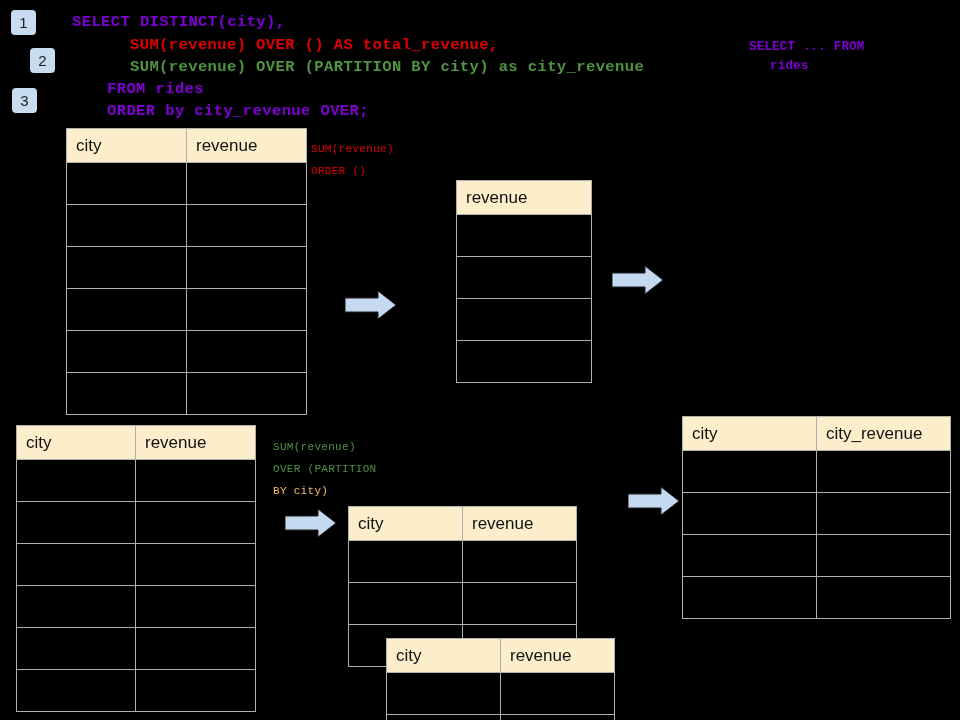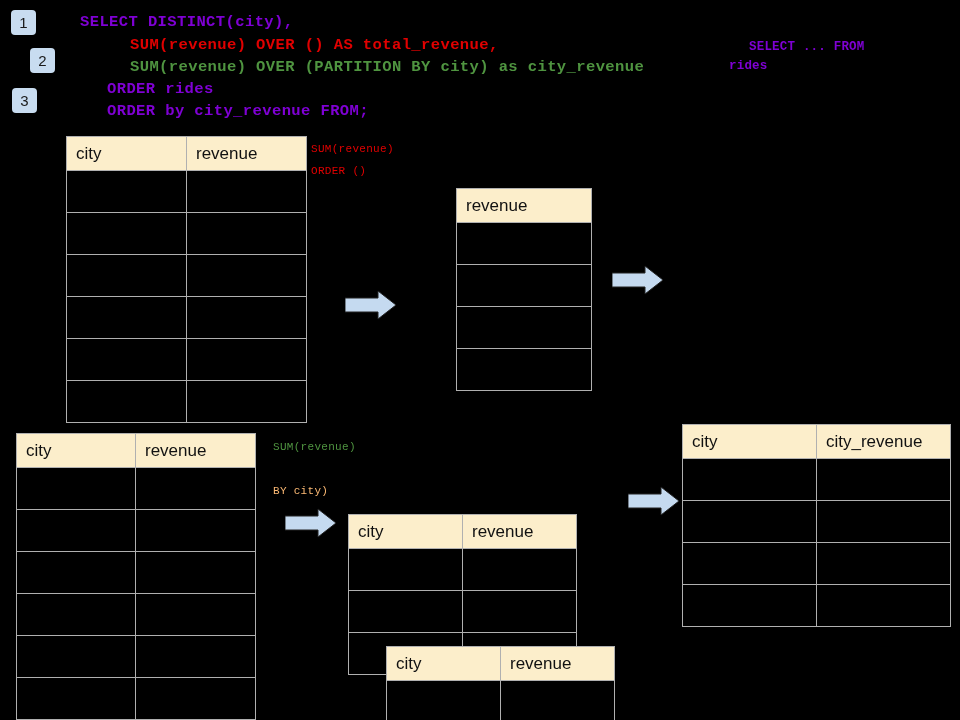--- a/index.html
+++ b/index.html
@@ -63,21 +63,20 @@
     color: #7f00d4;
     letter-spacing: 0.2px;
   }
 
   
   .tbl {
     position: absolute;
     border-collapse: collapse;
     table-layout: fixed;
     background: #000000;
-    margin-top: 8px;
   }
   .tbl th, .tbl td {
     border: 1px solid #b0b0b0;
     padding: 0;
     margin: 0;
   }
   .tbl th {
     background: #fceecb;
     color: #111111;
     font-family: "Liberation Sans", sans-serif;
@@ -100,33 +99,34 @@
 </style>
 </head>
 <body>
 
 <div id="canvas">
 
   <div class="badge" style="left:11px; top:10px;">1</div>
   <div class="badge" style="left:30px; top:48px;">2</div>
   <div class="badge" style="left:12px; top:88px;">3</div>
 
-  <div class="code c-purple" style="left:80px; top:11px;">SELECT DISTINCT(city),</div>
+  <div class="code c-purple" style="left:72px; top:11px;">SELECT DISTINCT(city),</div>
   <div class="code c-red" style="left:130px; top:34px;text-align:center;">SUM(revenue) OVER () AS total_revenue,</div>
   <div class="code c-green" style="left:130px; top:56px;text-align:right;">SUM(revenue) OVER (PARTITION BY city) as city_revenue</div>
-  <div class="code c-purple" style="left:107px; top:78px;">ORDER rides</div>
-  <div class="code c-purple" style="left:107px; top:100px;">ORDER by city_revenue FROM;</div>
+  <div class="code c-purple" style="left:107px; top:78px;">FROM rides</div>
+  <div class="code c-purple" style="left:107px; top:100px;">ORDER by city_revenue OVER;</div>
 
   <div class="note-small" style="left:749px; top:38px;text-align:right;">SELECT ... FROM</div>
-  <div class="note-small" style="left:729px; top:57px;">rides</div>
+  <div class="note-small" style="left:770px; top:57px;">rides</div>
 
   <div class="note" style="left:311px; top:138px; color:#e00000;">SUM(revenue)</div>
   <div class="note" style="left:311px; top:160px; color:#e00000;">ORDER ()</div>
 
   <div class="note" style="left:273px; top:436px; color:#4f9440;">SUM(revenue)</div>
+  <div class="note" style="left:273px; top:458px; color:#4f9440;">OVER (PARTITION</div>
   <div class="note" style="left:273px; top:480px; color:#fdba74;">BY city)</div>
 
   <table class="tbl" style="left:66px; top:128px; width:240px;">
     <colgroup>
         <col style="width:120px">
         <col style="width:120px">
       </colgroup>
     <thead>
       <tr>
         <th>city</th>

